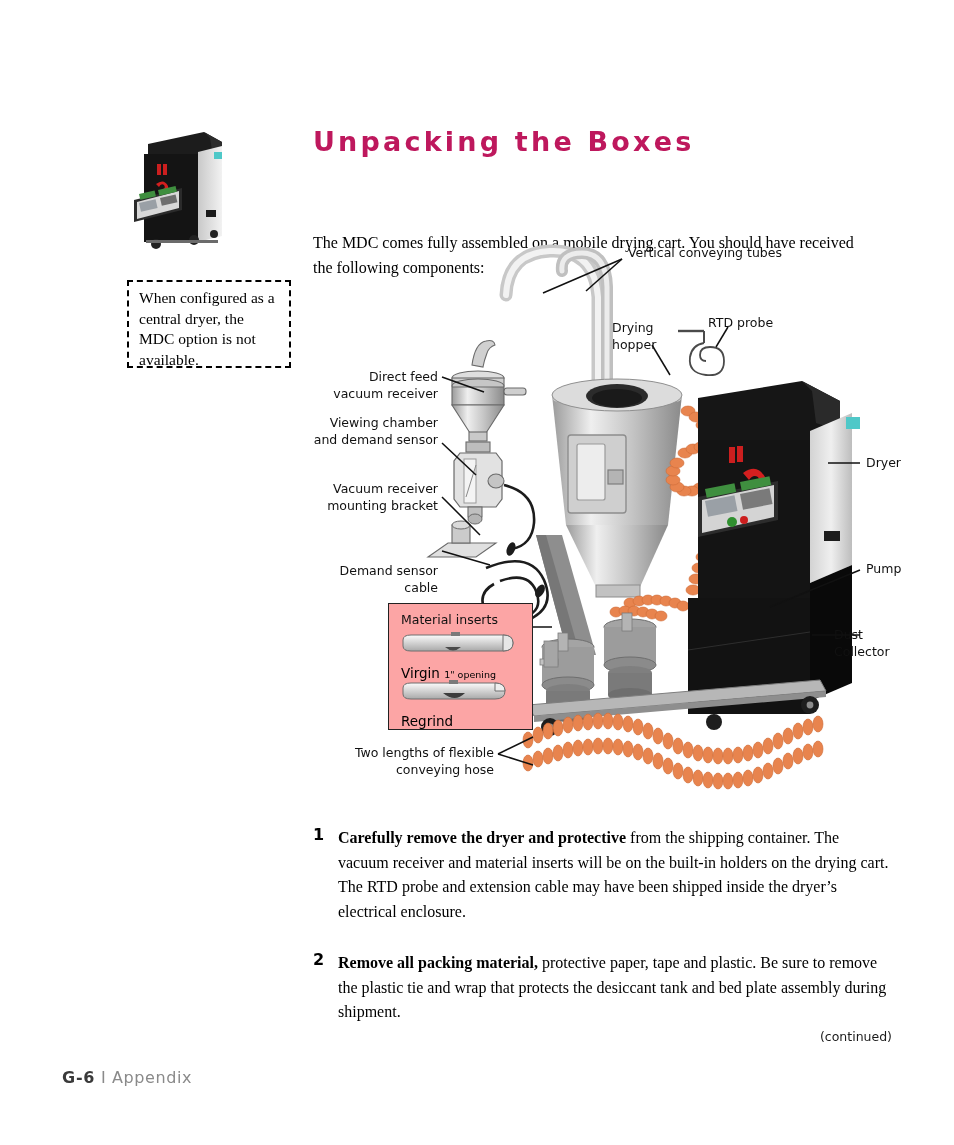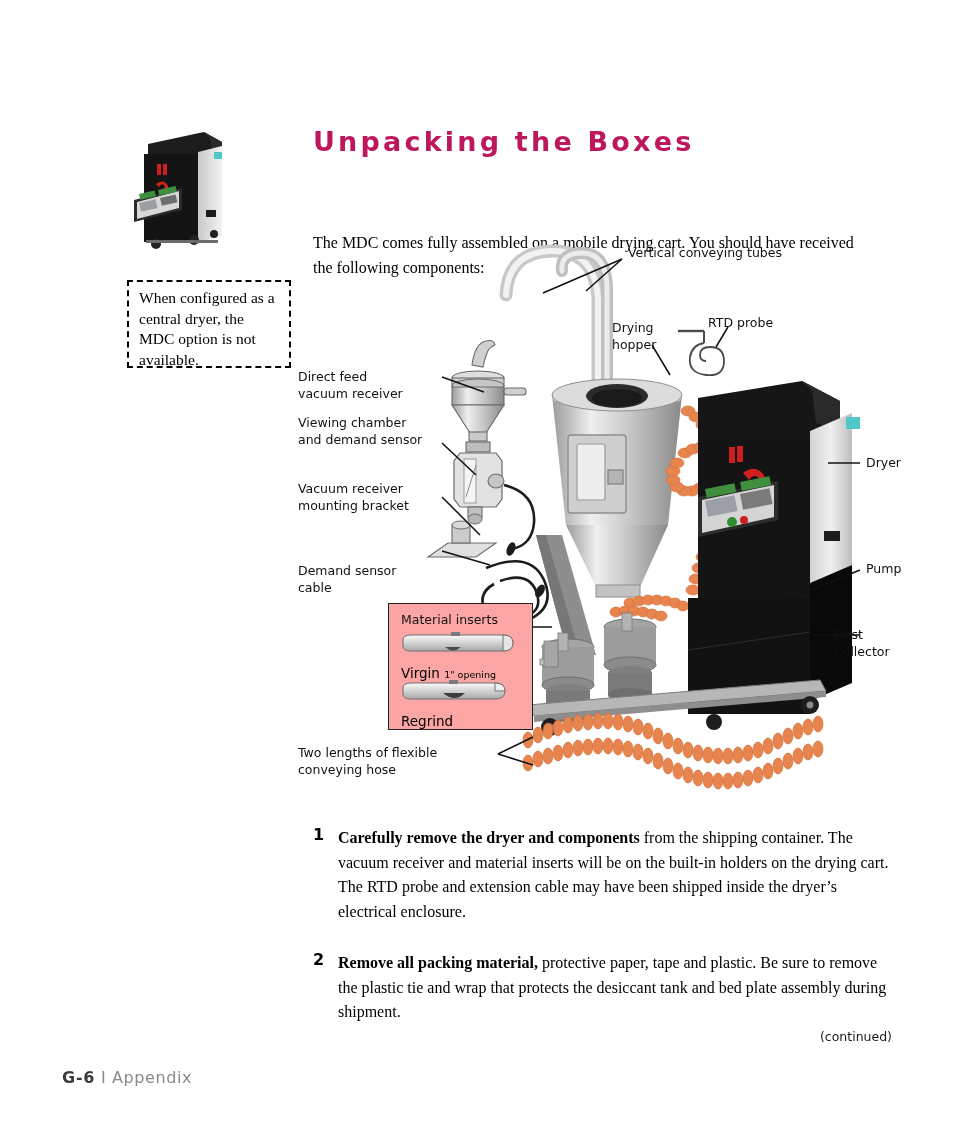--- a/index.html
+++ b/index.html
@@ -50,21 +50,21 @@
     letter-spacing:.6px;
   }
   .folio b{color:#3a3a3a;font-weight:bold;letter-spacing:.8px;}
 
   
   .figure{position:absolute;left:300px;top:235px;width:640px;height:580px;}
   .fig-label{
     position:absolute;font-family:"DejaVu Sans",sans-serif;
     font-size:12.5px;line-height:16.5px;color:#111;white-space:pre-line;
   }
-  .fig-label.r{}
+  .fig-label.r{text-align:right;}
 
   
   .mi-box{
     position:absolute;left:388px;top:603px;width:145px;height:127px;
     border:1.4px solid #222;box-sizing:border-box;background:#fca5a5;
   }
   .mi-title{
     position:absolute;left:12px;top:8px;
     font-family:"DejaVu Sans",sans-serif;font-size:12.5px;color:#111;
   }
@@ -442,21 +442,21 @@
       <path d="M96 3 q10 0 10 8 L96 11 Z" fill="#eee" stroke="#6e6e6e" stroke-width="1"></path>
       <path d="M44 13 q12 10 22 0 Z" fill="#3d3d3d"></path>
       <rect x="50" y="0" width="9" height="4" fill="#7a7a7a"></rect>
     </svg>
     <div class="mi-l2">Regrind</div>
   </div>
 
   <div class="steps">
     <div class="step">
       <span class="step-num">1</span>
-      <span class="step-txt"><b>Carefully remove the dryer and components</b><span> from the shipping container. The vacuum receiver and material inserts will be on the built-in holders on the drying cart. The RTD probe and extension cable may have been shipped inside the dryer’s electrical enclosure.</span></span>
+      <span class="step-txt"><b>Carefully remove the dryer and protective</b><span> from the shipping container. The vacuum receiver and material inserts will be on the built-in holders on the drying cart. The RTD probe and extension cable may have been shipped inside the dryer’s electrical enclosure.</span></span>
     </div>
     <div class="step" style="margin-top:27px;">
       <span class="step-num">2</span>
       <span class="step-txt"><b>Remove all packing material,</b><span> protective paper, tape and plastic. Be sure to remove the plastic tie and wrap that protects the desiccant tank and bed plate assembly during shipment.</span></span>
     </div>
   </div>
 
   <div class="continued">(continued)</div>
   <div class="folio">
     <b>G-6</b>

